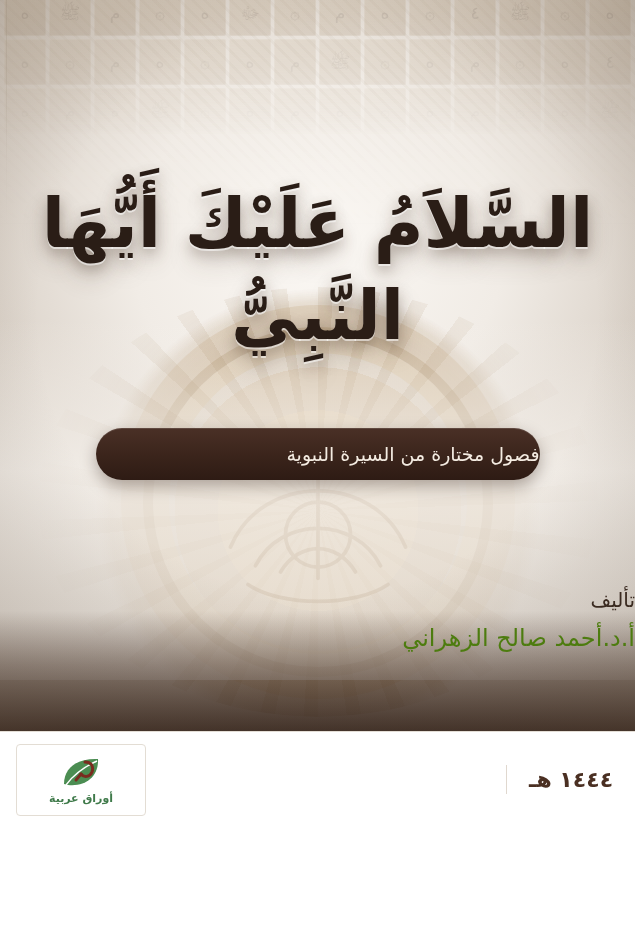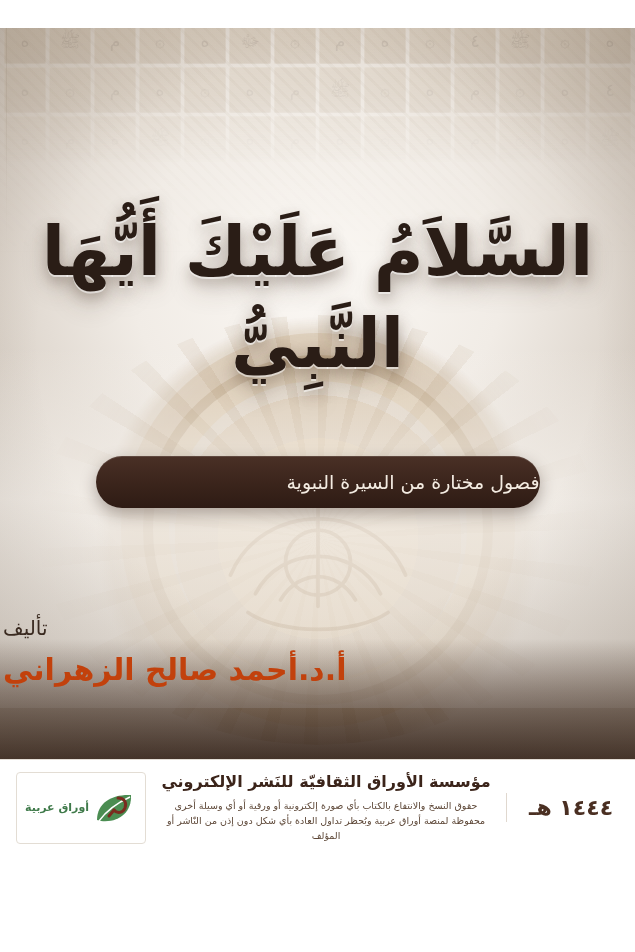--- a/index.html
+++ b/index.html
@@ -9,21 +9,20 @@
   }
   body {
     font-family: "DejaVu Sans", "Liberation Sans", sans-serif;
   }
   .cover {
     position: relative;
     width: 635px;
     height: 827px;
     overflow: hidden;
     background: #efe9e2;
-    margin-top: 28px;
   }
 
   
   .bg-base {
     position: absolute;
     inset: 0;
     background:
       radial-gradient(ellipse 70% 48% at 50% 30%, #fbf8f4 0%, #f1ece6 42%, #ddd5cc 72%, #cfc6bb 100%);
   }
   .bg-top-pattern {
@@ -157,33 +156,33 @@
     font-size: 19px;
     font-weight: 400;
     direction: rtl;
   }
 
   
   .author-block {
     position: absolute;
     top: 588px;
     left: 3px; right: 0;
-    text-align: left;
+    text-align: right;
     direction: rtl;
   }
   .author-label {
     font-size: 20px;
     color: #3a2a20;
     margin-bottom: 12px;
     font-weight: 400;
   }
   .author-name {
-    font-size: 30px;
-    color: #c2410c;
-    font-weight: 700;
+    font-size: 24px;
+    color: #4d7c0f;
+    font-weight: 400;
   }
 
   
   .footer {
     position: absolute;
     left: 0; right: 0; bottom: 0;
     height: 96px;
     background: #ffffff;
     border-top: 1px solid #e4ded6;
     display: flex;
@@ -218,21 +217,21 @@
     color: #5c4636;
     font-size: 9.5px;
     line-height: 1.6;
   }
   .footer-logo {
     width: 128px;
     height: 70px;
     border: 1px solid #e3ddd4;
     border-radius: 4px;
     display: flex;
-    flex-direction: row;
+    flex-direction: column;
     align-items: center;
     justify-content: center;
     gap: 2px;
     background: #fff;
   }
   .logo-mark {
     width: 46px;
     height: 36px;
     position: relative;
   }
@@ -325,25 +324,20 @@
     <div class="author-label">تأليف</div>
     <div class="author-name">أ.د.أحمد صالح الزهراني</div>
   </div>
 
   <div class="footer">
 
     <div class="footer-year">
       <div>١٤٤٤ هـ</div>
     </div>
 
-    <div class="footer-center">
-      <div class="footer-org">مؤسسة الأوراق الثقافيّة للنَشر الإلكتروني</div>
-      <div class="footer-rights">حقوق النسخ والانتفاع بالكتاب بأي صورة إلكترونية أو ورقية أو أي وسيلة أخرى</div>
-      <div class="footer-rights">محفوظة لمنصة أوراق عربية وبُحظر تداول العادة بأي شكل دون إذن من النّاشر أو المؤلف</div>
-    </div>
 
     <div class="footer-logo">
       <div class="logo-mark">
         <svg viewBox="0 0 46 36" width="46" height="36" aria-hidden="true">
           <path d="M6 30 C 6 12, 22 4, 40 5 C 41 22, 28 33, 10 31 Z" fill="#4b8d52"></path>
           <path d="M8 31 C 16 20, 28 12, 39 7" stroke="#ffffff" stroke-width="1.4" fill="none"></path>
           <path d="M27 8 C 33 8, 36 12, 34 18 C 32 23, 26 24, 23 20" fill="none" stroke="#7a2b1f" stroke-width="3" stroke-linecap="round"></path>
           <path d="M23 20 L18 26" fill="none" stroke="#7a2b1f" stroke-width="3" stroke-linecap="round"></path>
         </svg>
       </div>

